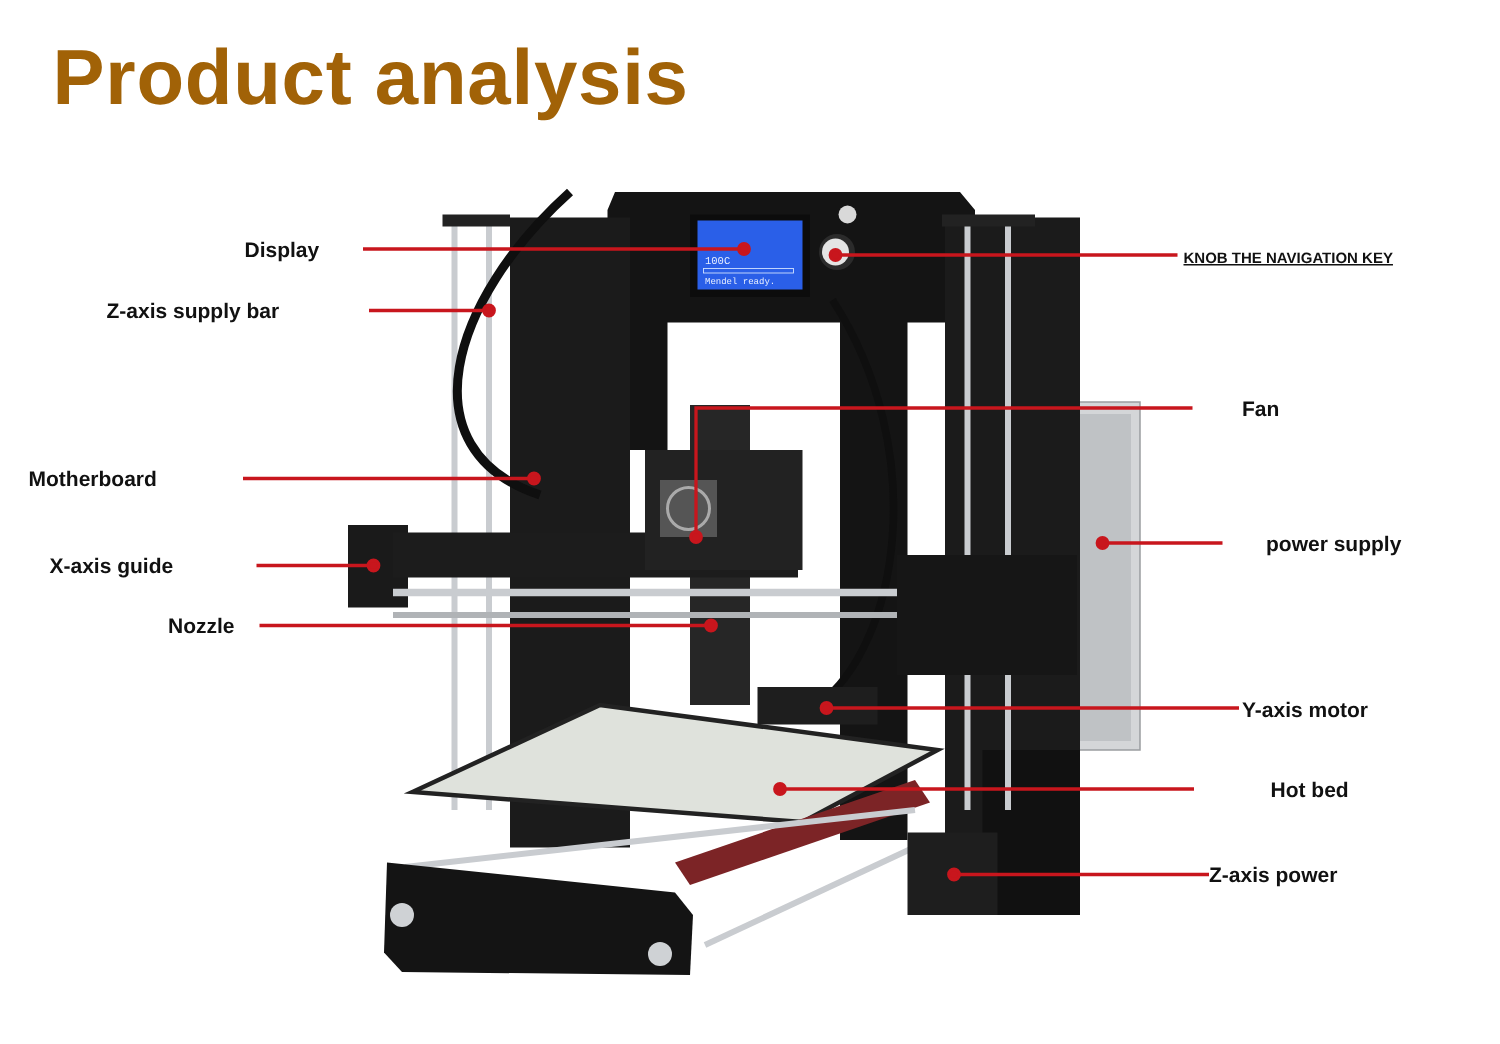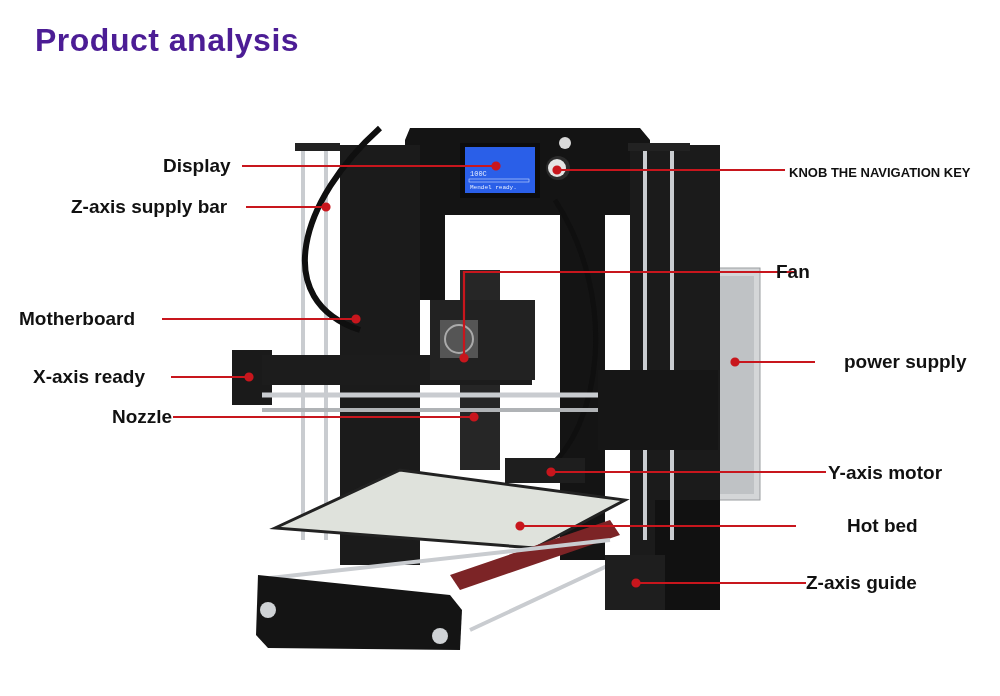--- a/index.html
+++ b/index.html
@@ -1,19 +1,19 @@
 <!DOCTYPE html>
 <html><head>
 <meta charset="utf-8">
 <style>
   html, body { margin:0; padding:0; background:#ffffff; }
   body { width:1000px; height:696px; position:relative; overflow:hidden; font-family:"Liberation Sans", sans-serif; }
-  #title { position:absolute; left:35px; top:22px; font-size:32px; font-weight:bold; color:#4c1d95; letter-spacing:0.5px;text-align:center; }
-  .label { position:absolute; font-weight:bold; color:#111; font-size:19px; white-space:nowrap; line-height:22px; }
-  .label.small { font-size:13px; }
+  #title { position:absolute; left:35px; top:22px; font-size:52px; font-weight:bold; color:#a16207; letter-spacing:0.5px;text-align:center; }
+  .label { position:absolute; font-weight:bold; color:#111; font-size:14px; white-space:nowrap; line-height:22px; }
+  .label.small { font-size:10px;text-decoration:underline; }
   svg#stage { position:absolute; left:0; top:0; }
 </style>
 </head>
 <body>
 
 <div id="title">Product analysis</div>
 
 <svg id="stage" width="1000" height="696" viewBox="0 0 1000 696">
 
   <g>
@@ -105,20 +105,20 @@
     <line x1="520" y1="526" x2="796" y2="526"></line>
       <circle cx="520" cy="526" r="3.5"></circle>
     <line x1="636" y1="583" x2="806" y2="583"></line>
       <circle cx="636" cy="583" r="3.5"></circle>
   </g>
 </svg>
 
 <div class="label" style="left:163px; top:155px;">Display</div>
 <div class="label" style="left:71px; top:196px;">Z-axis supply bar</div>
 <div class="label" style="left:19px; top:308px;">Motherboard</div>
-<div class="label" style="left:33px; top:366px;">X-axis ready</div>
+<div class="label" style="left:33px; top:366px;">X-axis guide</div>
 <div class="label" style="left:101px; top:406px;margin-left:11px;">Nozzle</div>
 <div class="label small" style="left:789px; top:162px;">KNOB THE NAVIGATION KEY</div>
-<div class="label" style="left:776px; top:261px;">Fan</div>
+<div class="label" style="left:828px; top:261px;">Fan</div>
 <div class="label" style="left:820px; top:351px;margin-left:24px;">power supply</div>
 <div class="label" style="left:828px; top:462px;">Y-axis motor</div>
 <div class="label" style="left:847px; top:515px;">Hot bed</div>
-<div class="label" style="left:806px; top:572px;">Z-axis guide</div>
+<div class="label" style="left:806px; top:572px;">Z-axis power</div>
 
 </body></html>

